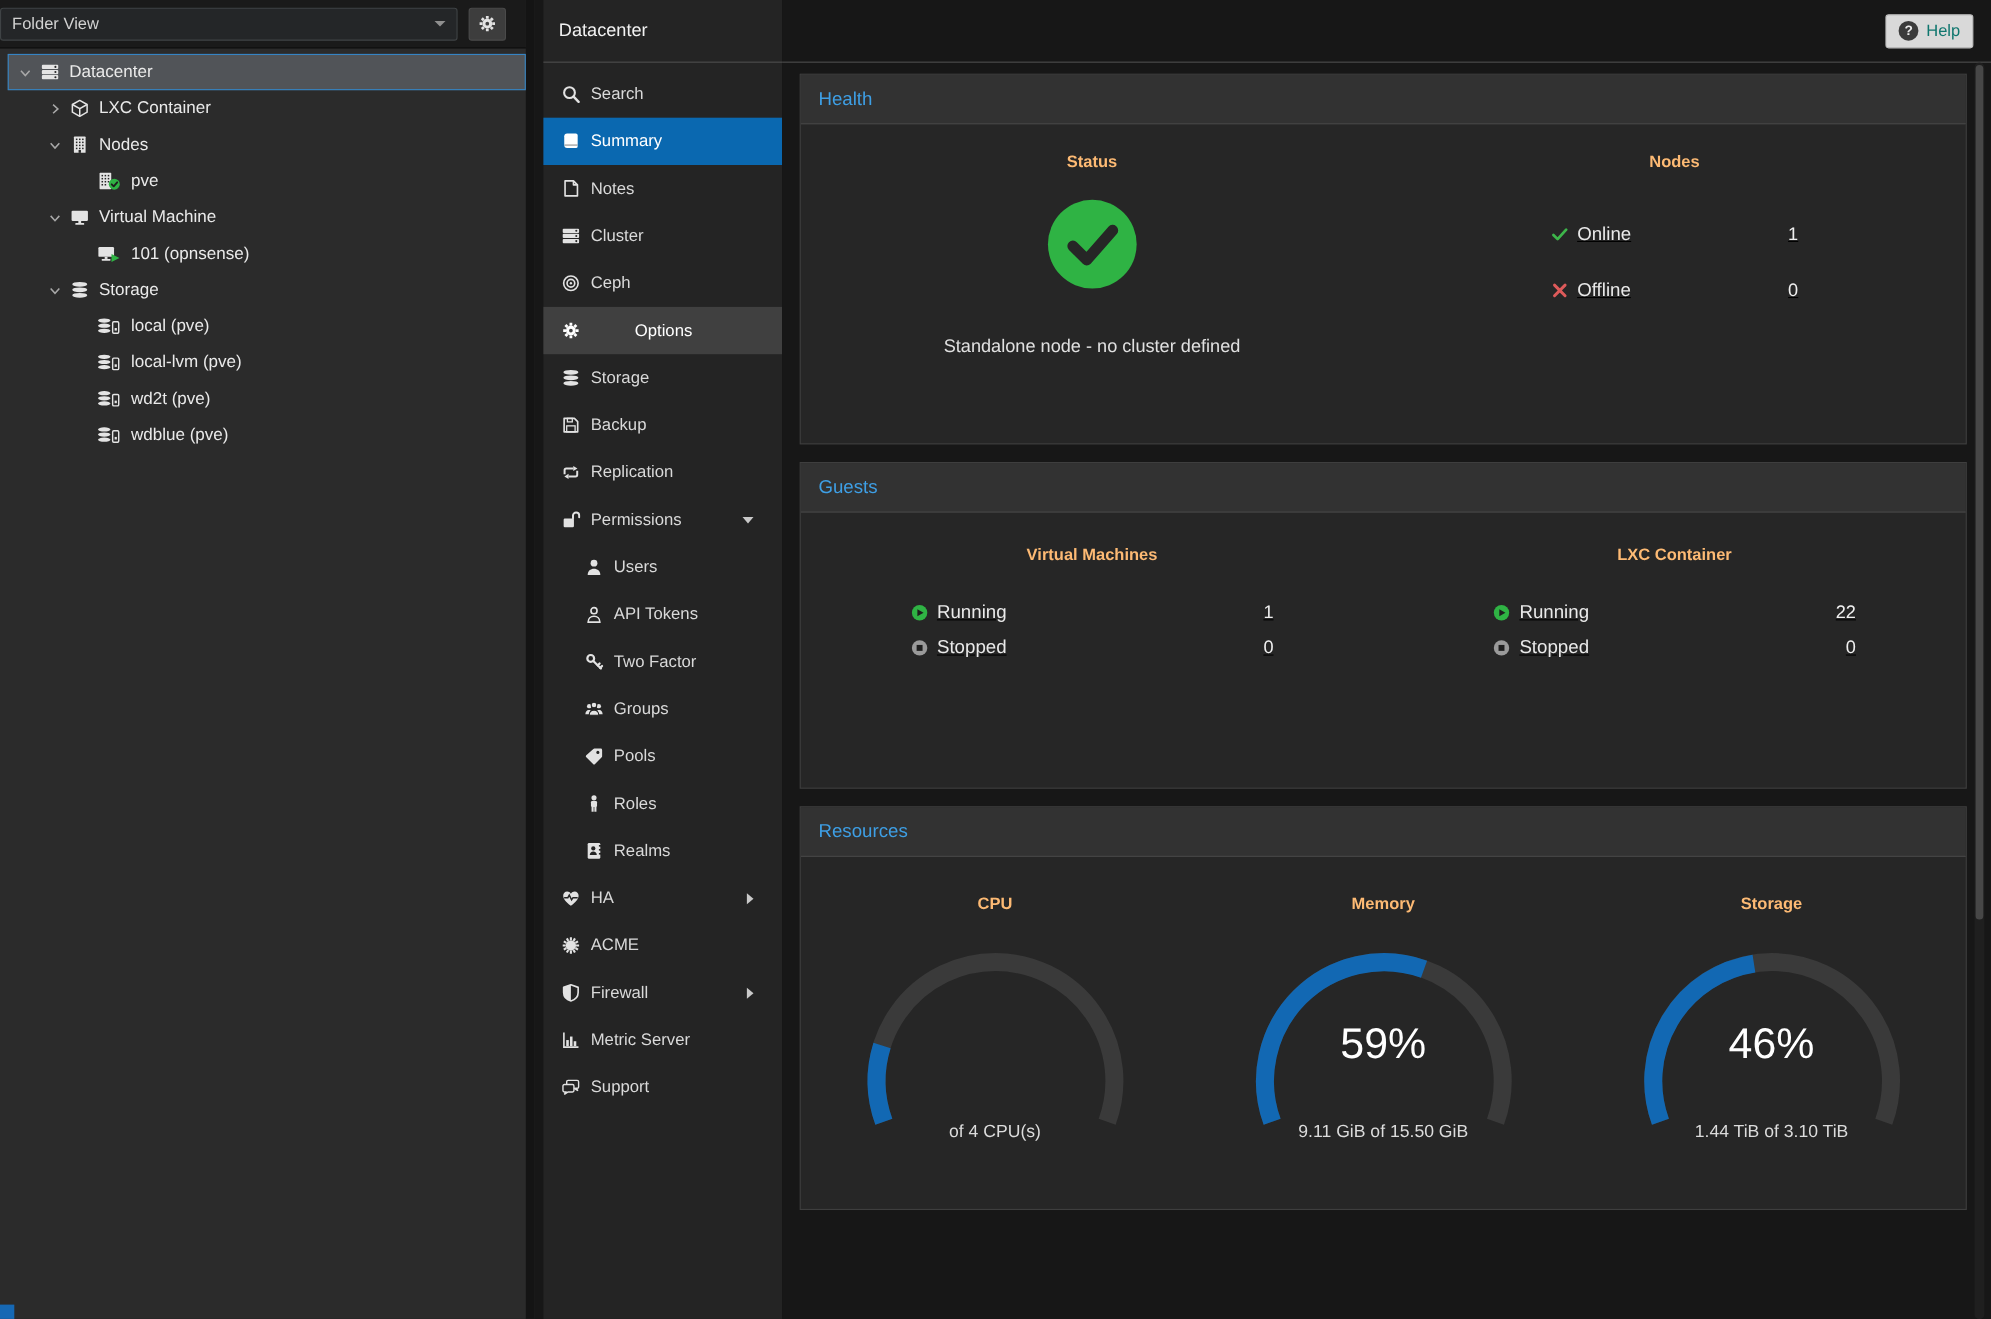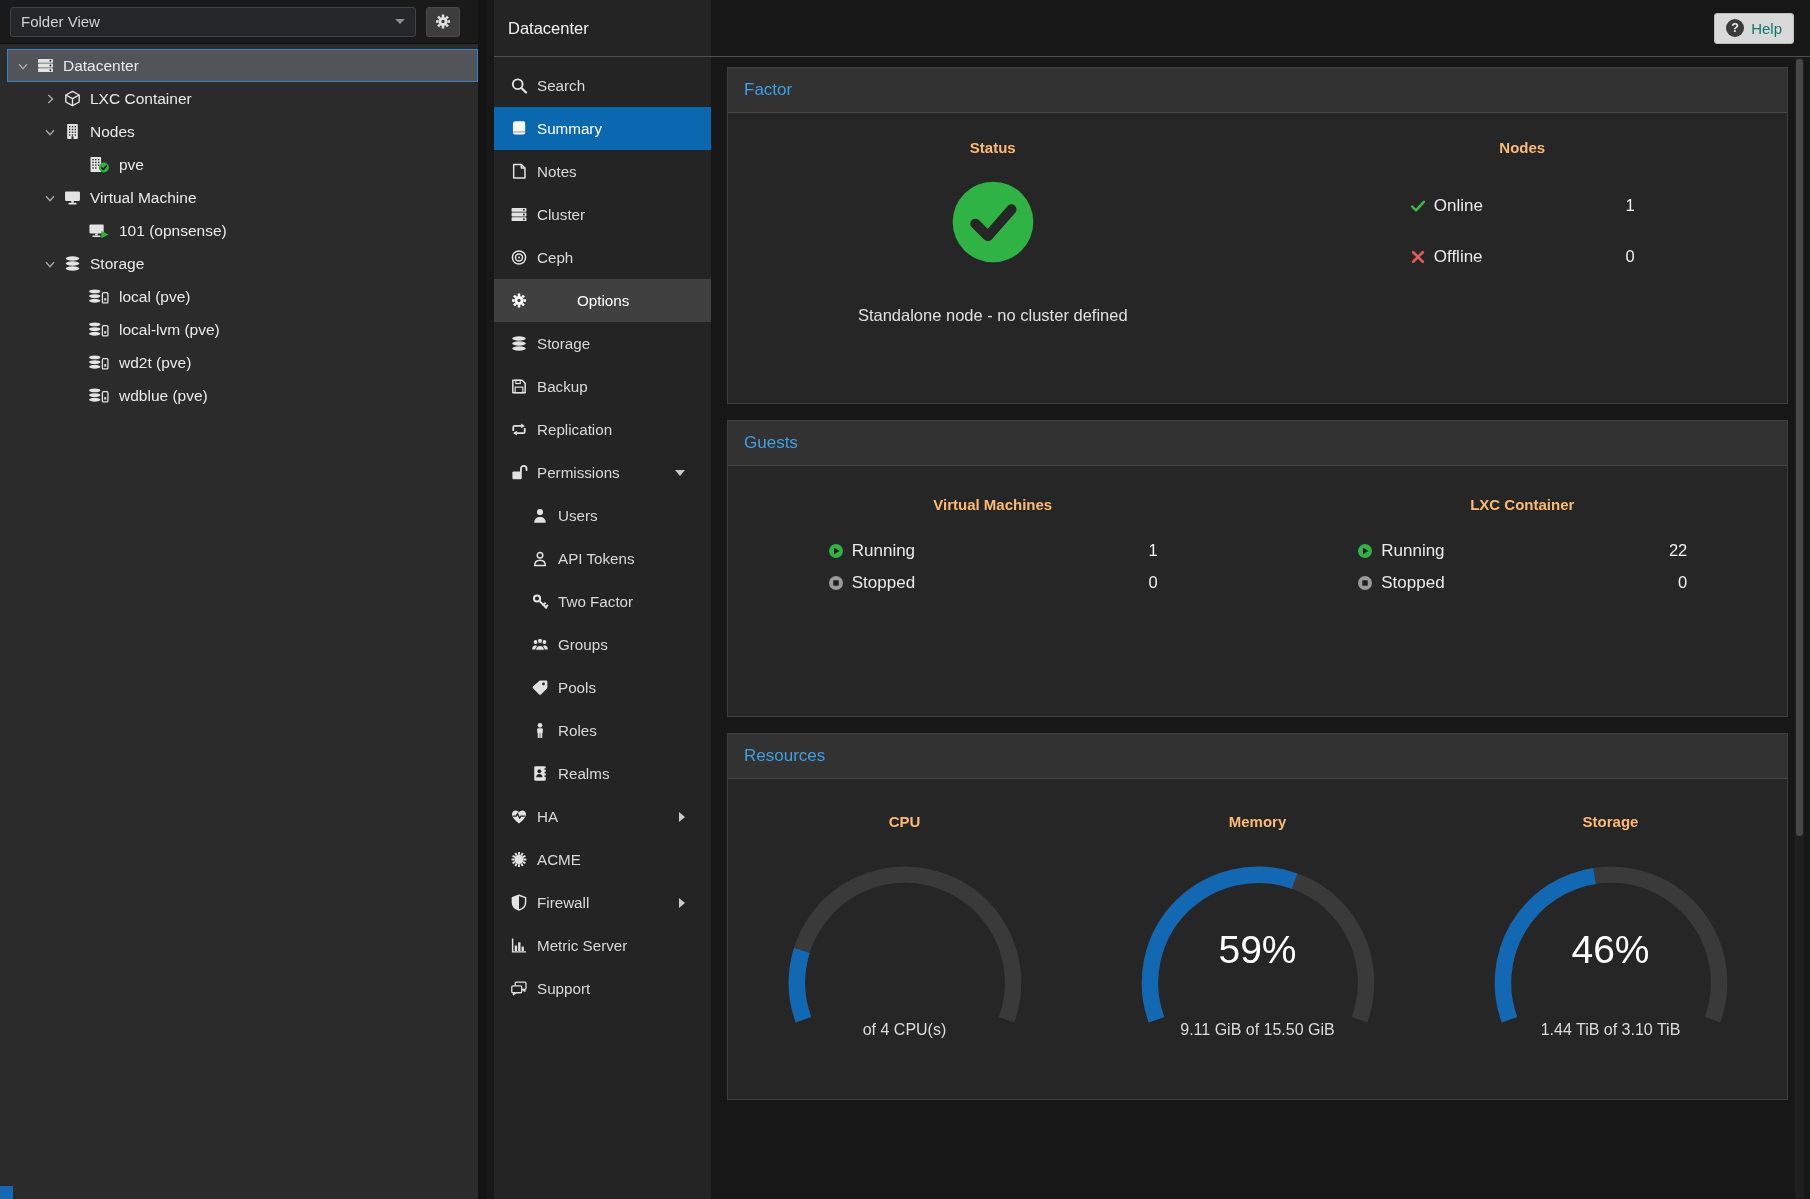--- a/index.html
+++ b/index.html
@@ -2,21 +2,21 @@
 <html><head>
 <meta charset="utf-8">
 <style>
   * { margin:0; padding:0; box-sizing:border-box; }
   html,body { background:#101010; }
   body { font-family:"Liberation Sans","DejaVu Sans",sans-serif; }
   .app { position:relative; width:1810px; height:1199px; overflow:hidden; background:#171717; }
 
   
   .left-panel { position:absolute; left:0; top:0; width:486px; height:100%; background:#2b2b2b; border-right:8px solid #141414; }
-  .fv-bar { height:44px; background:#1a1a1a; display:flex; align-items:center; padding:0 18px 0 10px; gap:10px; border-bottom:1px solid #0f0f0f; }
+  .fv-bar { height:44px; background:#1a1a1a; display:flex; align-items:center; padding:0 18px 0 0; gap:10px; border-bottom:1px solid #0f0f0f; }
   .fv-select { flex:1; height:30px; background:#242628; border:1px solid #3f4345; border-radius:3px; display:flex; align-items:center; padding:0 10px; color:#d2d2d2; font-size:15px; cursor:pointer; }
   .fv-select .grow { flex:1; }
   .caret-d { width:0; height:0; border-left:5px solid transparent; border-right:5px solid transparent; border-top:5px solid #8f8f8f; }
   .gear-btn { width:34px; height:30px; background:#3d3d3d; border:1px solid #4a4a4a; border-radius:3px; display:flex; align-items:center; justify-content:center; color:#e8e8e8; cursor:pointer; }
   .tree { padding-top:5px; }
   .trow { height:33px; display:flex; align-items:center; padding-left:8px; color:#eaeaea; font-size:15.5px; border:1px solid transparent; cursor:pointer; }
   .trow.d1 { padding-left:42px; }
   .trow.d2 { padding-left:86px; }
   .trow.selected { background:#515458; border:1px solid #3584c4; margin-left:7px; }
   .tw { width:20px; display:flex; align-items:center; color:#a8a8a8; }
@@ -50,21 +50,21 @@
   .panel-hd { background:#323232; border-bottom:1px solid #464646; padding:12px 16px; font-size:17px; color:#3e9fe5; }
   .col-heading { font-size:15px; font-weight:bold; color:#fdba74; text-align:center; }
 
   .health-bd { display:grid; grid-template-columns:1fr 1fr; padding:26px 0 30px 0; min-height:290px; }
   .hcol { display:flex; flex-direction:column; align-items:center; }
   .okc { width:84px; height:84px; margin-top:24px; }
   .status-msg { margin-top:42px; font-size:16.5px; color:#e0e0e0; }
   .kv-rows { margin-top:40px; }
   .kv-rows.w220 { width:225px; }
   .kv-rows.w330 { width:330px; }
-  .kv { display:flex; align-items:flex-start; justify-content:space-between; }
+  .kv { display:flex; align-items:center; justify-content:space-between;text-decoration:underline; }
   .kv-rows.w220 .kv { height:34px; margin-bottom:17px; }
   .kv-rows.w330 .kv { height:32px; margin-bottom:0; }
   .kv-l { display:flex; align-items:center; gap:8px; font-size:17px; color:#eaeaea; }
   .kv-v { font-size:16.5px; color:#f0f0f0; }
   .sic { width:16px; height:16px; }
 
   .guests-bd { display:grid; grid-template-columns:1fr 1fr; padding:30px 0 10px 0; min-height:250px; }
   .guests-bd .kv-rows { margin-top:28px; }
 
   .res-bd { display:flex; padding:34px 0 60px 0; }
@@ -558,21 +558,21 @@
   <section class="content-col">
     <div class="content-titlebar">
       <button class="help-btn">
         <span class="qmark">?</span>
         <span class="help-label">Help</span>
       </button>
     </div>
     <div class="content">
 
       <div class="panel">
-        <div class="panel-hd">Factor</div>
+        <div class="panel-hd">Health</div>
         <div class="health-bd">
           <div class="hcol">
             <div class="col-heading">Status</div>
             <svg class="okc">
                 <use href="#i-okc"></use>
               </svg>
             <div class="status-msg">Standalone node - no cluster defined</div>
           </div>
           <div class="hcol">
             <div class="col-heading">Nodes</div>

